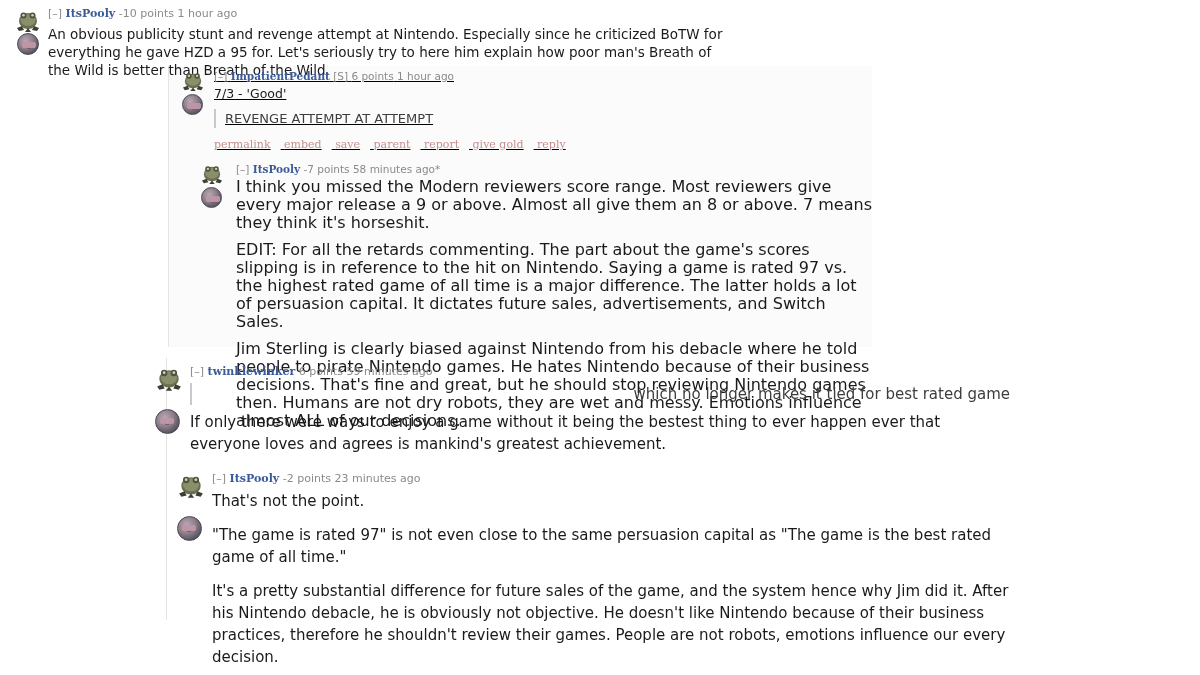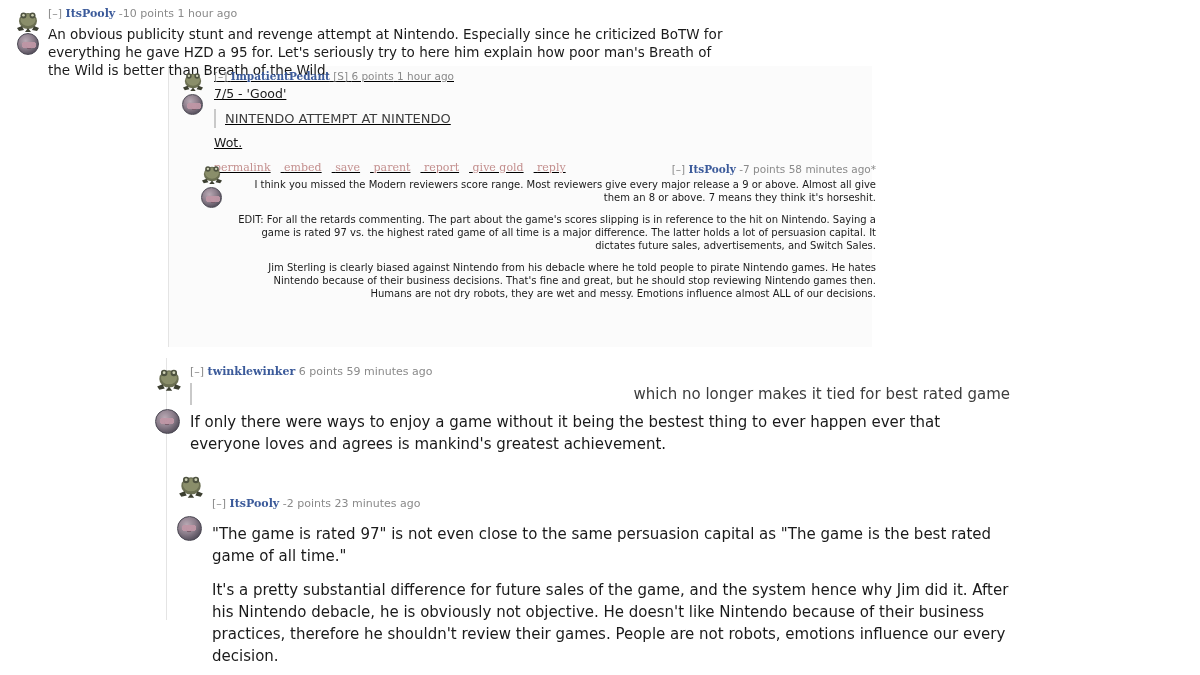--- a/index.html
+++ b/index.html
@@ -82,21 +82,21 @@
   }
   .nest-line {
     position: absolute;
     width: 1px;
     background: #e4e4e4;
   }
 
   
   .sz-root   { font-size: 13.5px; line-height: 18px; }
   .sz-mid    { font-size: 12.5px; line-height: 17px; }
-  .sz-deep   { font-size: 10px;   line-height: 13px; }
+  .sz-deep   { font-size: 16px;   line-height: 18px; }
   .sz-big    { font-size: 15px;   line-height: 22px; }
 
   .head-sm { font-size: 11px; }
   .head-xs { font-size: 10.5px; }
   .act-sm  { font-size: 11px; }
 </style>
 </head>
 <body>
 
 <div class="page">
@@ -155,25 +155,24 @@
 
     <div style="margin-left:38px;text-decoration:underline;">
       <div class="c-head head-xs">
         <span class="collapse">[–]</span>
         <span class="author">ImpatientPedant</span>
         <span class="submitter-tag">[S]</span>
         <span class="meta">6 points</span>
         <span class="meta">1 hour ago</span>
       </div>
       <div class="c-body sz-mid" style="margin-top:3px;">
-        <p>7/5 - 'Good'</p>
+        <p>7/3 - 'Good'</p>
         <blockquote style="font-size:13px; line-height:19px; margin-top:2px;">
-          <span>NINTENDO ATTEMPT AT NINTENDO</span>
+          <span>REVENGE ATTEMPT AT ATTEMPT</span>
         </blockquote>
-        <p>Wot.</p>
       </div>
       <div class="actions act-sm" style="margin-top:10px;">
         <span>permalink</span>
         <span>embed</span>
         <span>save</span>
         <span>parent</span>
         <span>report</span>
         <span>give gold</span>
         <span>reply</span>
       </div>
@@ -190,21 +189,21 @@
         <circle cx="17.5" cy="4.5" r="3" fill="#4e5240"></circle>
         <circle cx="8.5" cy="4.2" r="1.3" fill="#cfd2b6"></circle>
         <circle cx="17.5" cy="4.2" r="1.3" fill="#cfd2b6"></circle>
         <path d="M2 17 L7 15 L9 19 L4 20 Z" fill="#3c3f31"></path>
         <path d="M24 17 L19 15 L17 19 L22 20 Z" fill="#3c3f31"></path>
         <path d="M13 17 L10 21 L16 21 Z" fill="#3c3f31"></path>
       </svg>
       <div class="av-coin" style="left:5px; top:22px; width:21px; height:21px;"></div>
     </div>
 
-    <div style="margin-left:40px;text-align:right;">
+    <div style="margin-left:40px;">
       <div class="c-head head-xs">
         <span class="collapse">[–]</span>
         <span class="author">ItsPooly</span>
         <span class="meta">-7 points</span>
         <span class="meta">58 minutes ago*</span>
       </div>
       <div class="c-body sz-deep" style="margin-top:3px;">
         <p>I think you missed the Modern reviewers score range. Most reviewers give every major release a 9 or above. Almost all give them an 8 or above. 7 means they think it's horseshit.</p>
         <p style="margin-top:9px;">EDIT: For all the retards commenting. The part about the game's scores slipping is in reference to the hit on Nintendo. Saying a game is rated 97 vs. the highest rated game of all time is a major difference. The latter holds a lot of persuasion capital. It dictates future sales, advertisements, and Switch Sales.</p>
         <p style="margin-top:9px;">Jim Sterling is clearly biased against Nintendo from his debacle where he told people to pirate Nintendo games. He hates Nintendo because of their business decisions. That's fine and great, but he should stop reviewing Nintendo games then. Humans are not dry robots, they are wet and messy. Emotions influence almost ALL of our decisions.</p>
@@ -255,27 +254,28 @@
         <circle cx="17.5" cy="4.5" r="3" fill="#4e5240"></circle>
         <circle cx="8.5" cy="4.2" r="1.3" fill="#cfd2b6"></circle>
         <circle cx="17.5" cy="4.2" r="1.3" fill="#cfd2b6"></circle>
         <path d="M2 17 L7 15 L9 19 L4 20 Z" fill="#3c3f31"></path>
         <path d="M24 17 L19 15 L17 19 L22 20 Z" fill="#3c3f31"></path>
         <path d="M13 17 L10 21 L16 21 Z" fill="#3c3f31"></path>
       </svg>
       <div class="av-coin" style="left:5px; top:41px; width:25px; height:25px;"></div>
     </div>
 
-    <div style="margin-left:40px;margin-top:25px;">
+    <div style="margin-left:40px;">
       <div class="c-head head-sm">
         <span class="collapse">[–]</span>
         <span class="author">ItsPooly</span>
         <span class="meta">-2 points</span>
         <span class="meta">23 minutes ago</span>
       </div>
       <div class="c-body sz-big" style="margin-top:4px;">
+        <p>That's not the point.</p>
         <p style="margin-top:12px;">"The game is rated 97" is not even close to the same persuasion capital as "The game is the best rated game of all time."</p>
         <p style="margin-top:12px;">It's a pretty substantial difference for future sales of the game, and the system hence why Jim did it. After his Nintendo debacle, he is obviously not objective. He doesn't like Nintendo because of their business practices, therefore he shouldn't review their games. People are not robots, emotions influence our every decision.</p>
       </div>
     </div>
   </div>
 
 </div>
 
 </body></html>

